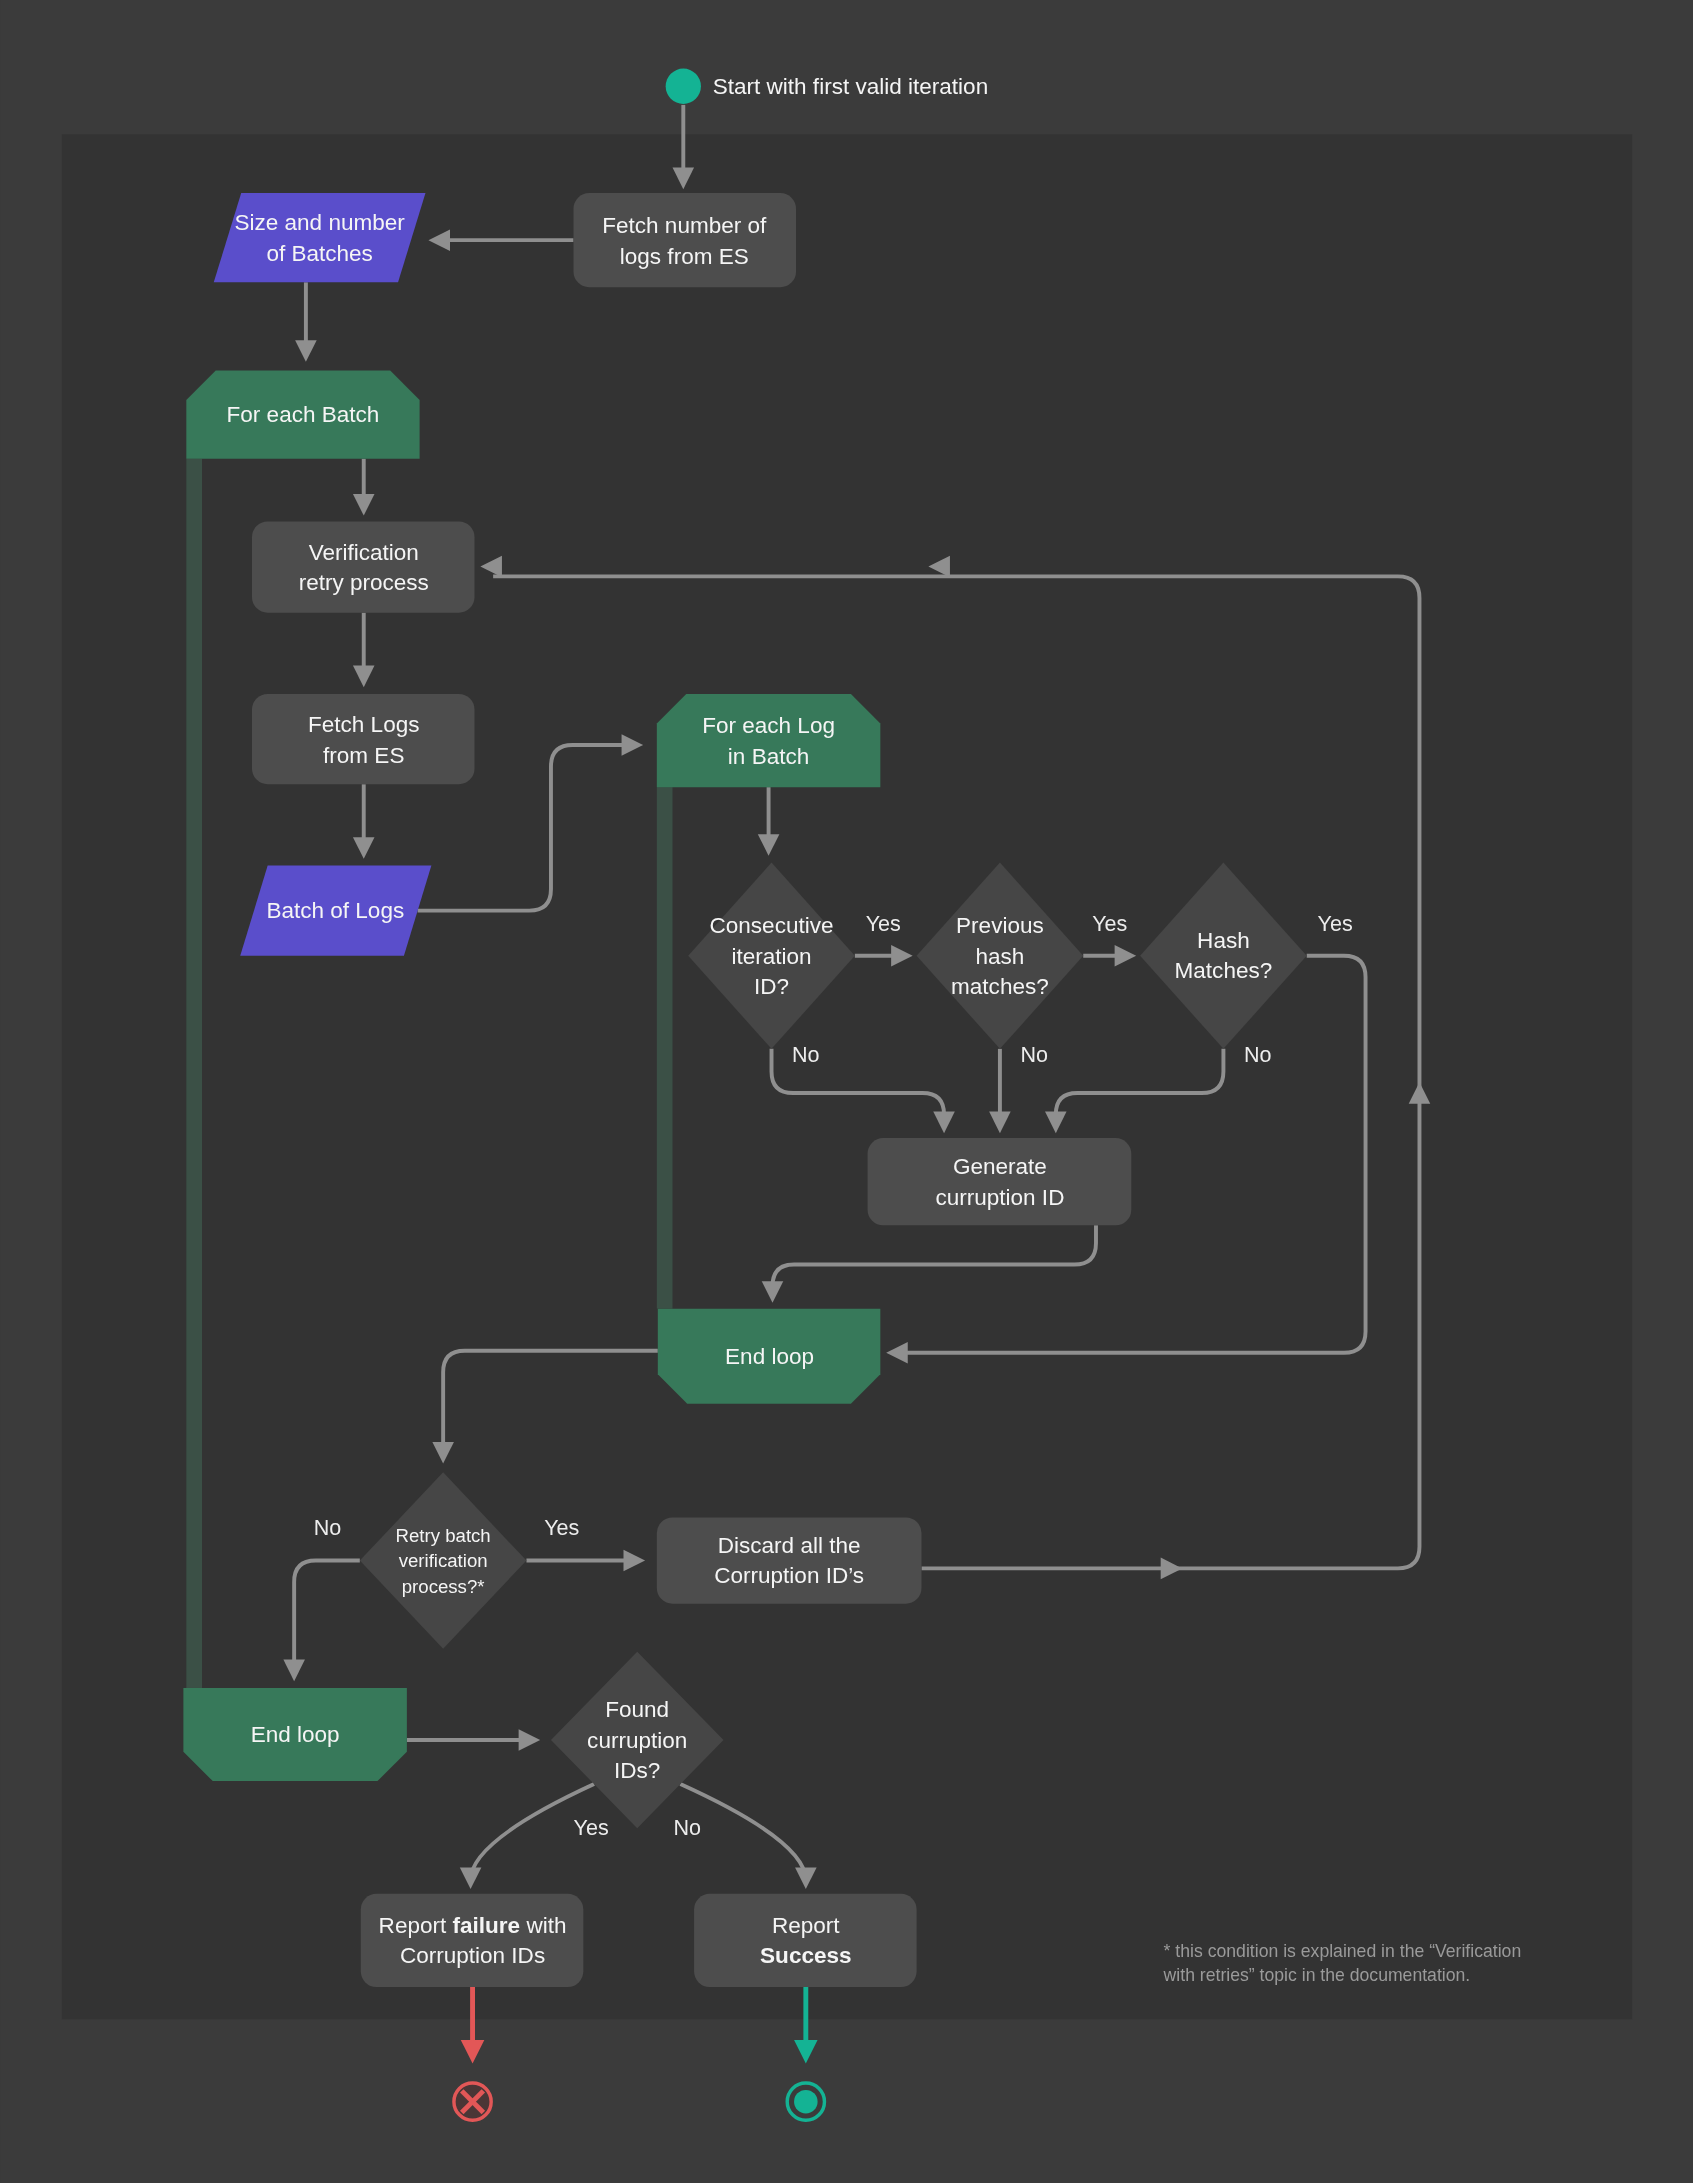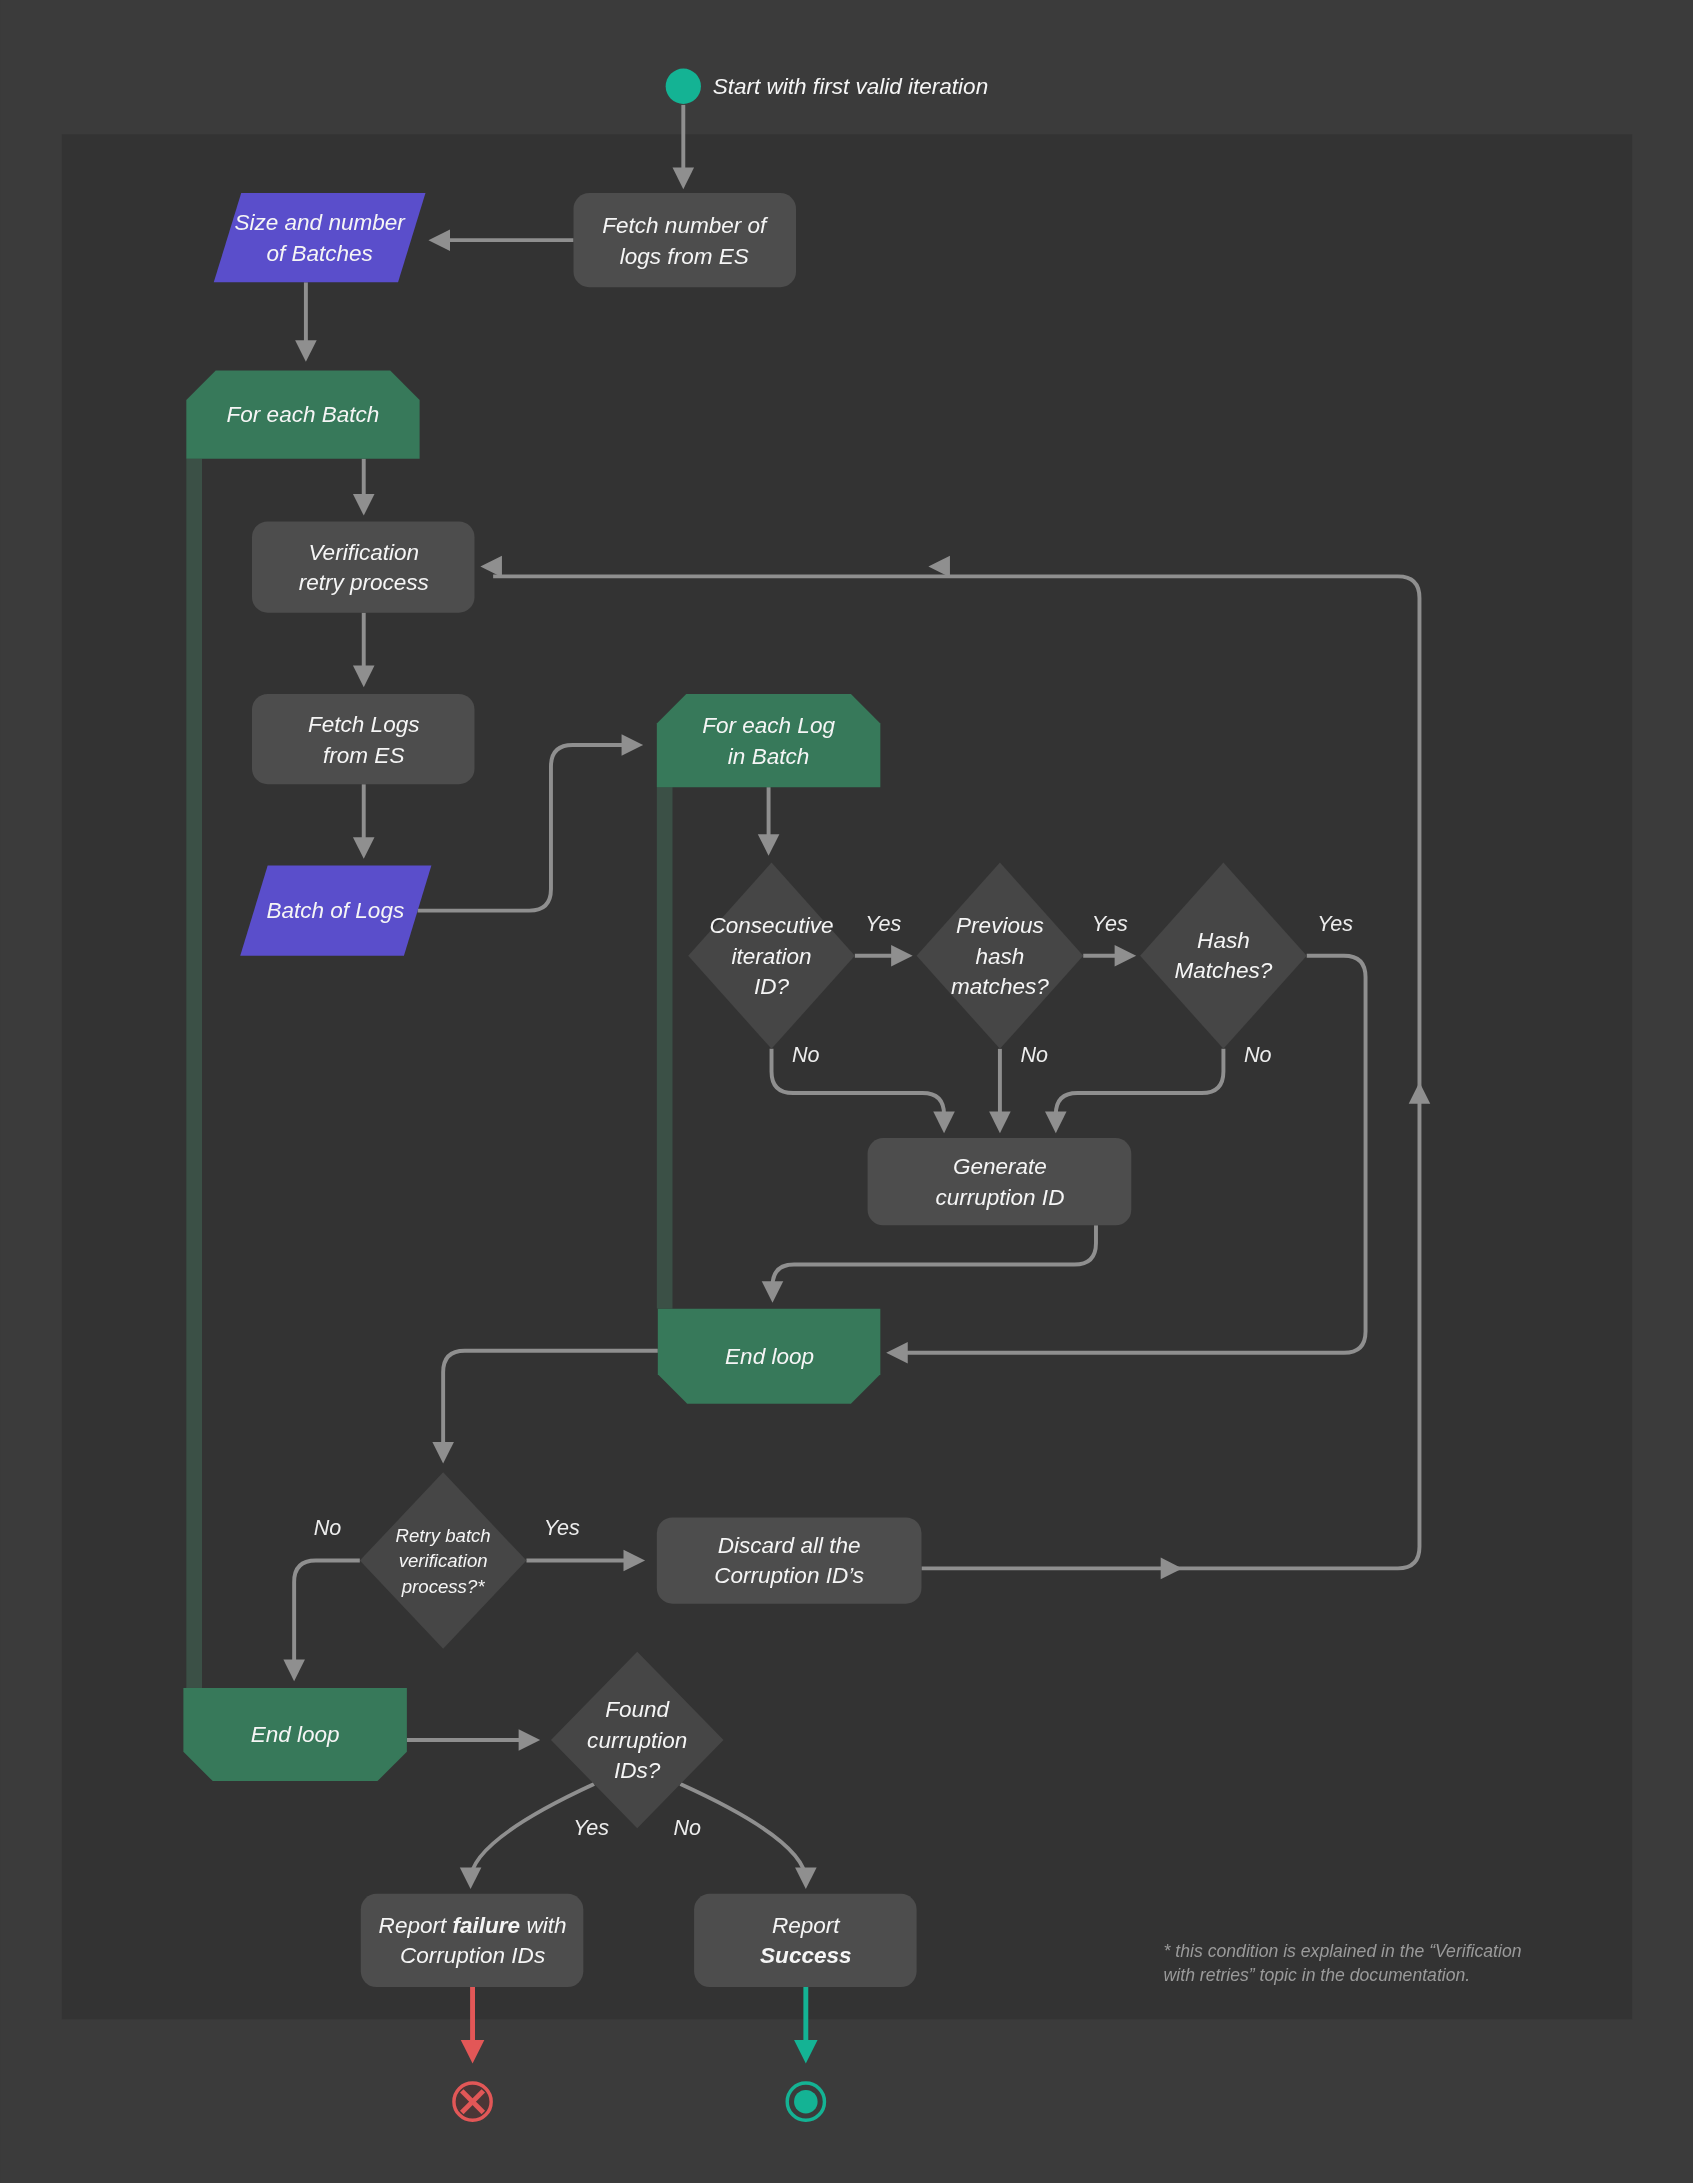--- a/index.html
+++ b/index.html
@@ -1,16 +1,16 @@
 <!DOCTYPE html>
 <html><head>
 <meta charset="utf-8">
 <style>
   html,body{margin:0;padding:0;background:#3b3b3b;}
-  .stage{width:1694px;height:2184px;position:relative;margin:0 auto;background:#3b3b3b;font-style:italic;}
+  .stage{width:1694px;height:2184px;position:relative;margin:0 auto;background:#3b3b3b;}
   svg{display:block;font-family:"Liberation Sans","DejaVu Sans",sans-serif;}
   text{fill:#f5f5f5;}
   .node-label{font-size:23px;}
   .node-label-sm{font-size:19px;}
   .edge-label{font-size:22px;fill:#ededed;}
   .start-label{font-size:23px;}
   .footnote{font-size:18px;fill:#9a9a9a;}
   .mid{text-anchor:middle;}
   .connector{stroke:#8f8f8f;stroke-width:4;fill:none;}
   .ah{fill:#8f8f8f;stroke:none;}

